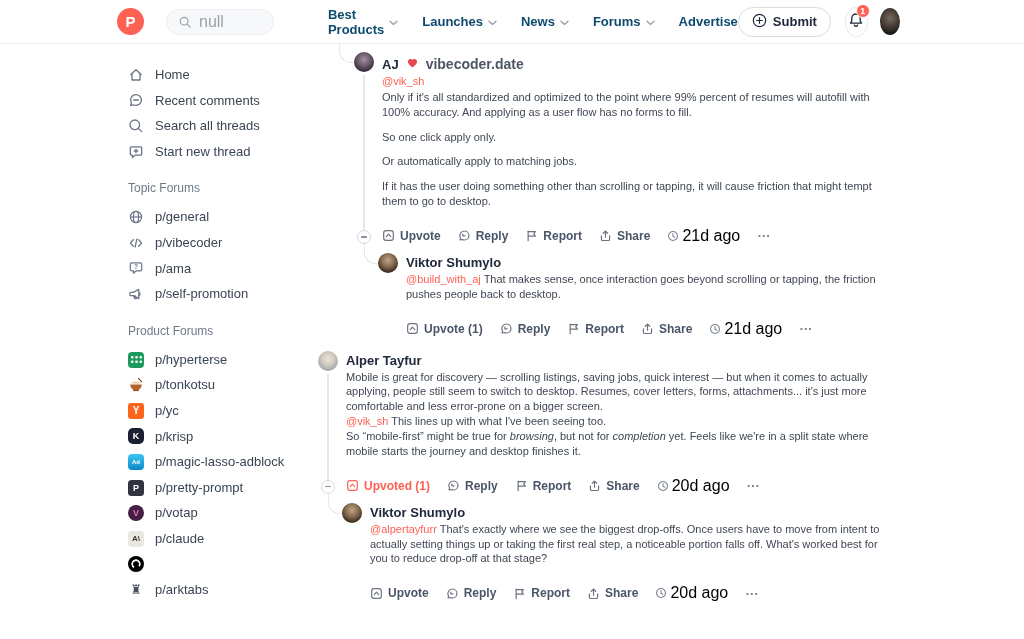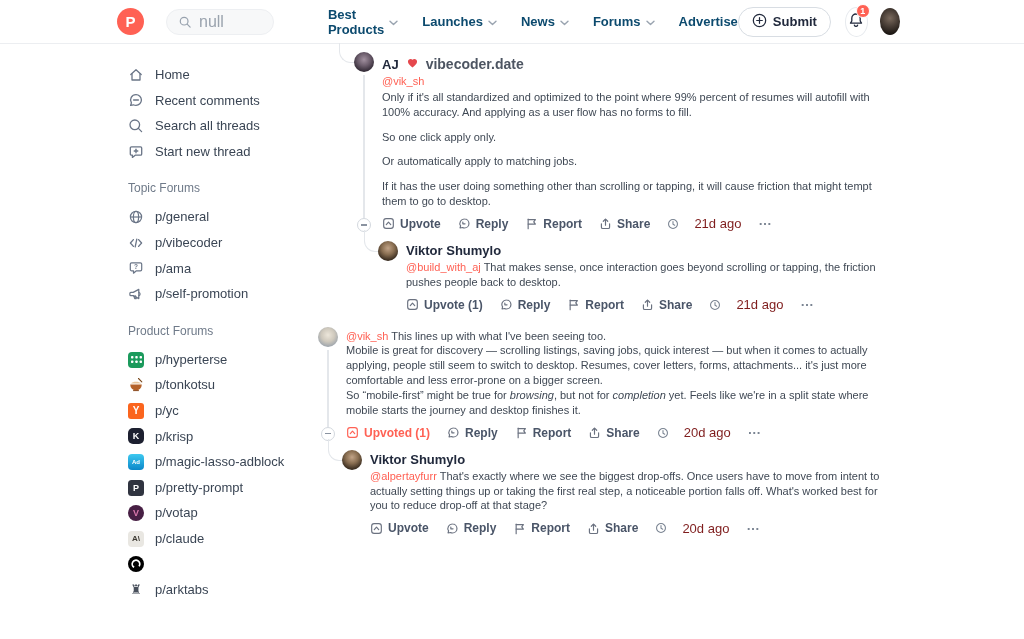--- a/index.html
+++ b/index.html
@@ -60,26 +60,26 @@
   .name-row { display:flex; align-items:flex-end; gap:8px; margin-bottom:2px; }
   .cname { font-size:13px; font-weight:700; color:#21293c; }
   .cbadge { font-size:14px; font-weight:700; color:#4d5562; }
   .ctext { font-size:11px; line-height:1.35; color:#3f4854; }
   .ctext p { margin:0 0 10px; }
   .ctext p:last-child { margin-bottom:3px; }
   .mention { color:#ff6154; text-decoration:none; }
   .mention-line { display:block; margin-bottom:1px; }
   .cline { margin:0; }
 
-  .actions { display:flex; align-items:center; gap:17px; margin-top:5px; height:20px; }
+  .actions { display:flex; align-items:center; gap:17px; margin-top:17px; height:20px; }
   .act-btn { display:flex; align-items:center; gap:5px; font-size:12px; font-weight:600; color:#4a5568; padding:0; }
   .act-btn svg { stroke:#6b7280; }
   .act-btn.upvoted { color:#ff6154; }
   .act-btn.upvoted svg { stroke:#ff6154; }
-  .time { display:flex; align-items:center; gap:15px; font-size:13px; color:#7f1d1d; }
+  .time { display:flex; align-items:center; gap:3px; font-size:16px; color:#000000; }
   .more-btn { font-size:13px; color:#7a8492; letter-spacing:1px; font-weight:700; }
 
   .reply { margin-left:24px; margin-top:7px; position:relative; }
   .reply::before { content:""; position:absolute; left:-14px; top:-11px; width:14px; height:21px;
     border-left:1.5px solid #e4e7eb; border-bottom:1.5px solid #e4e7eb; border-bottom-left-radius:11px; }
 
   .pf-icon { width:16px; height:16px; border-radius:4px; display:flex; align-items:center; justify-content:center;
     font-weight:800; color:#fff; flex:none; }
 </style>
 </head>
@@ -432,23 +432,26 @@
     <section class="group">
       <article class="comment">
         <div class="rail">
           <div class="av av-alper"></div>
           <div class="rail-line"></div>
           <button class="collapse-btn">
               <span class="minus"></span>
             </button>
         </div>
         <div class="cbody">
+          <div class="name-row">
+              <span class="cname">Alper Tayfur</span>
+            </div>
           <div class="ctext">
+            <div class="cline">Mobile is great for discovery — scrolling listings, saving jobs, quick interest — but when it comes to actually applying, people still seem to switch to desktop. Resumes, cover letters, forms, attachments... it's just more comfortable and less error-prone on a bigger screen.</div>
             <div class="cline"><a class="mention" href="#">@vik_sh</a> <span>This lines up with what I've been seeing too.</span></div>
-            <div class="cline">Mobile is great for discovery — scrolling listings, saving jobs, quick interest — but when it comes to actually applying, people still seem to switch to desktop. Resumes, cover letters, forms, attachments... it's just more comfortable and less error-prone on a bigger screen.</div>
             <div class="cline"><span>So “mobile-first” might be true for</span> <i>browsing</i><span>, but not for</span> <i>completion</i> <span>yet. Feels like we're in a split state where mobile starts the journey and desktop finishes it.</span></div>
           </div>
           <div class="actions">
             <button class="act-btn upvoted">
                 <svg width="13" height="13" viewBox="0 0 14 14" fill="none" stroke-width="1.25" stroke-linecap="round" stroke-linejoin="round">
                   <rect x="1.8" y="1.8" width="10.4" height="10.4" rx="2.6"></rect>
                   <polyline points="4.6,8.2 7,5.6 9.4,8.2"></polyline>
                 </svg>
                 <span>Upvoted (1)</span>
               </button>

